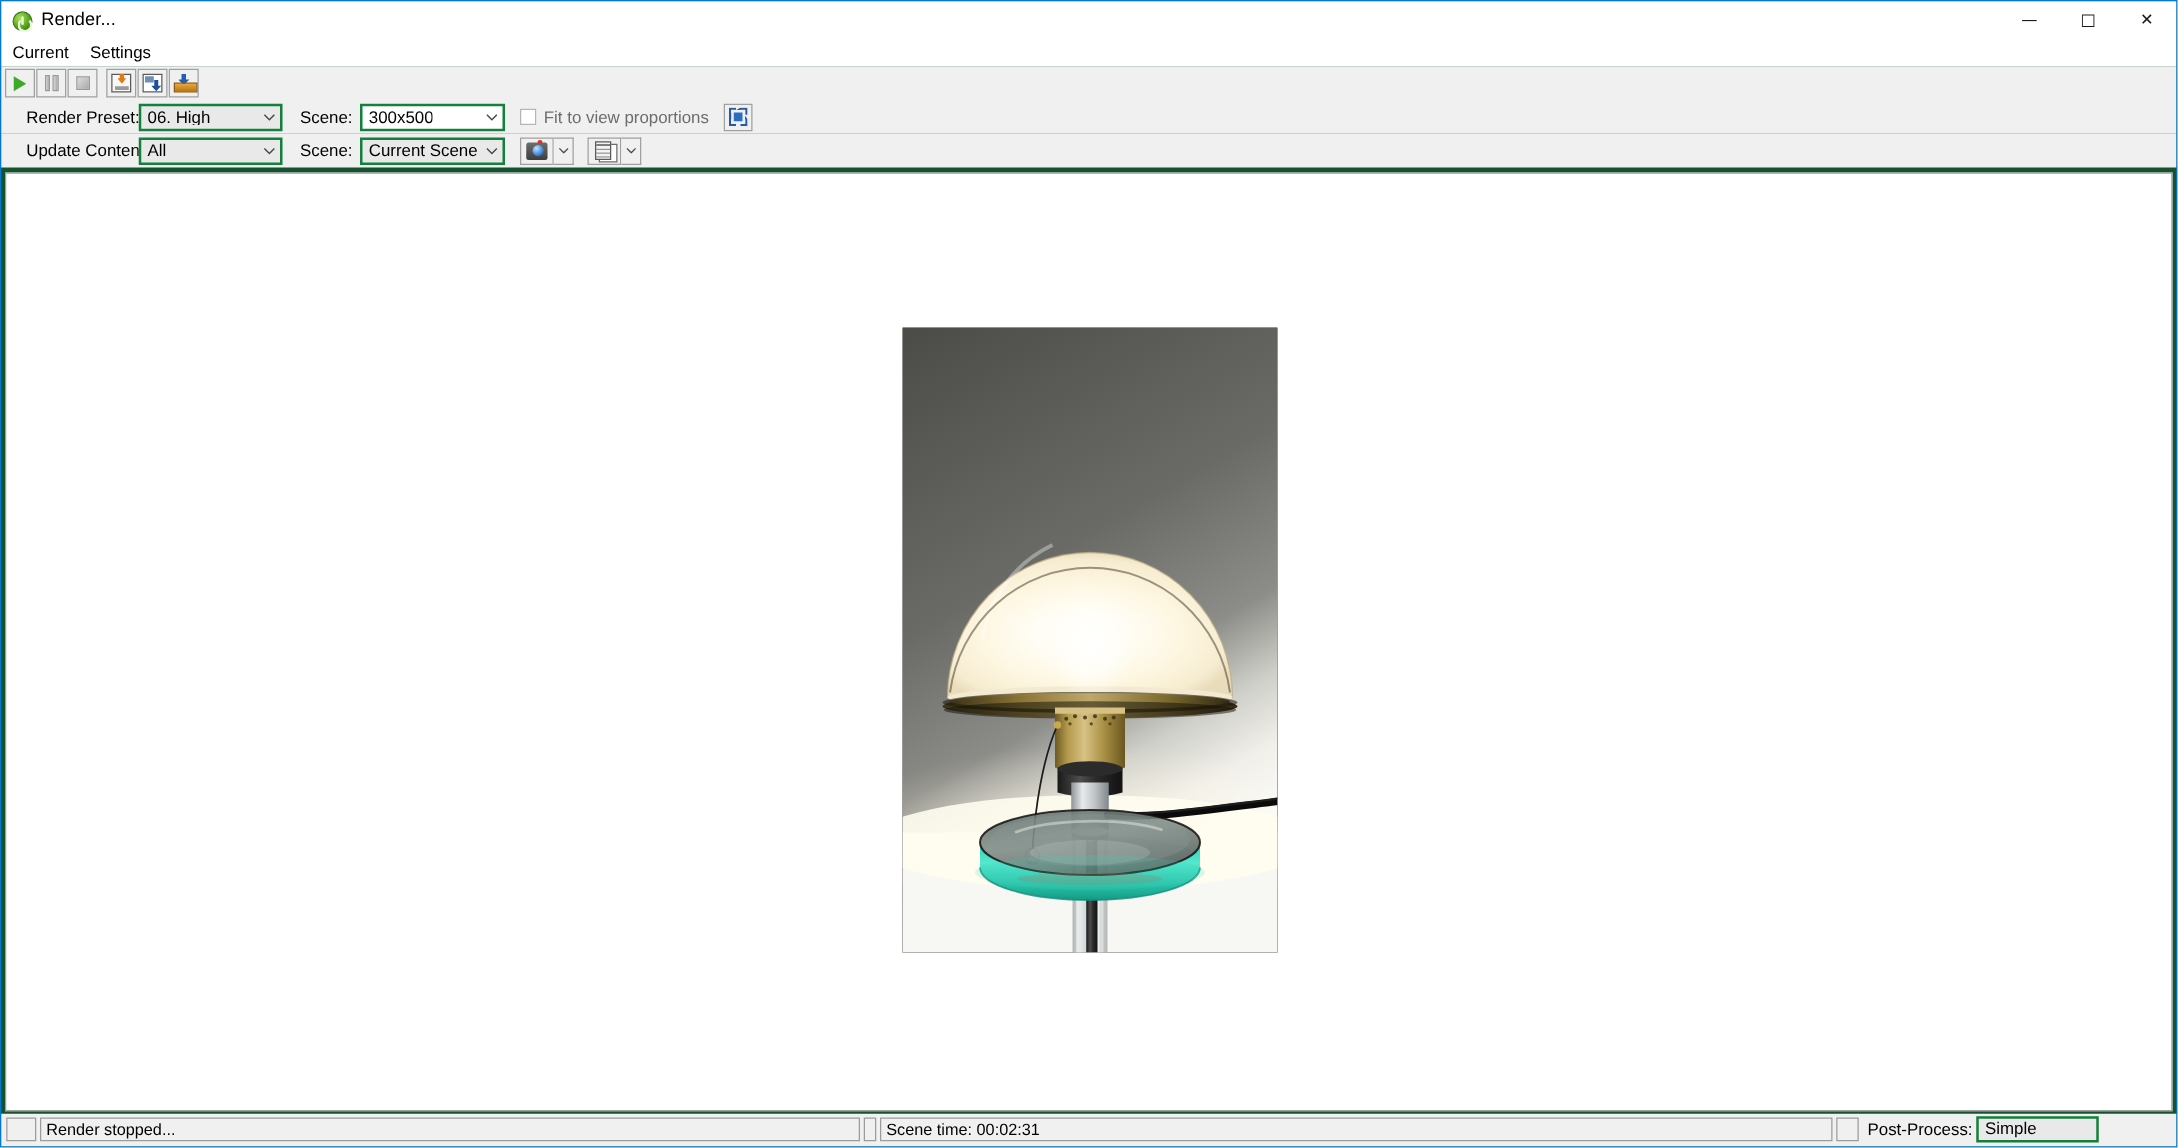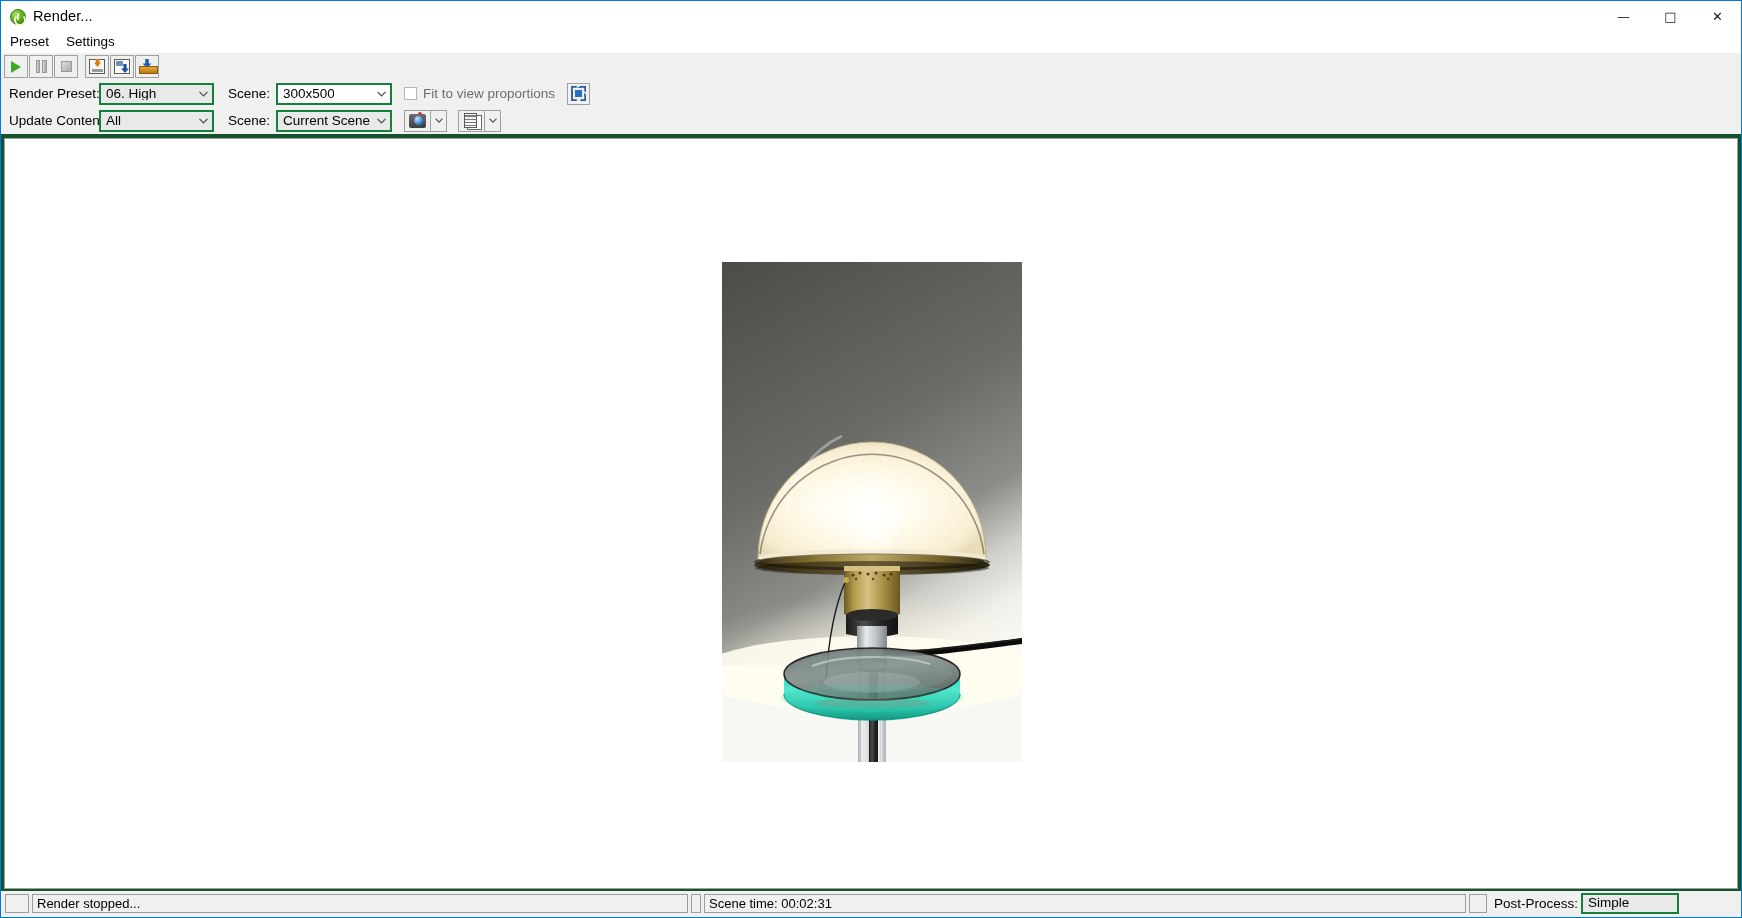--- a/index.html
+++ b/index.html
@@ -194,21 +194,21 @@
     border: 1px solid #8a5a10;
   }
 
   
   .settings-row {
     height: 27px;
     background: #f0f0f0;
     display: flex;
     align-items: center;
     flex: 0 0 auto;
-    padding-left: 8px;
+    padding-left: 20px;
   }
   .lbl {
     font-size: 13.5px;
     color: #000;
     line-height: 1;
     white-space: nowrap;
   }
   .lbl.dim { color: #6d6d6d; }
 
   .combo {
@@ -406,21 +406,21 @@
       <div class="win-btn">
         <span class="win-glyph">□</span>
       </div>
       <div class="win-btn close">
         <span class="win-glyph">✕</span>
       </div>
     </div>
   </div>
 
   <div class="menubar">
-    <div class="menu-item">Preset</div>
+    <div class="menu-item">Current</div>
     <div class="menu-item">Settings</div>
   </div>
 
   <div class="toolbar">
     <div class="tb-btn">
       <span class="ico-play"></span>
     </div>
     <div class="tb-btn">
       <span class="ico-pause">
           <i></i>

